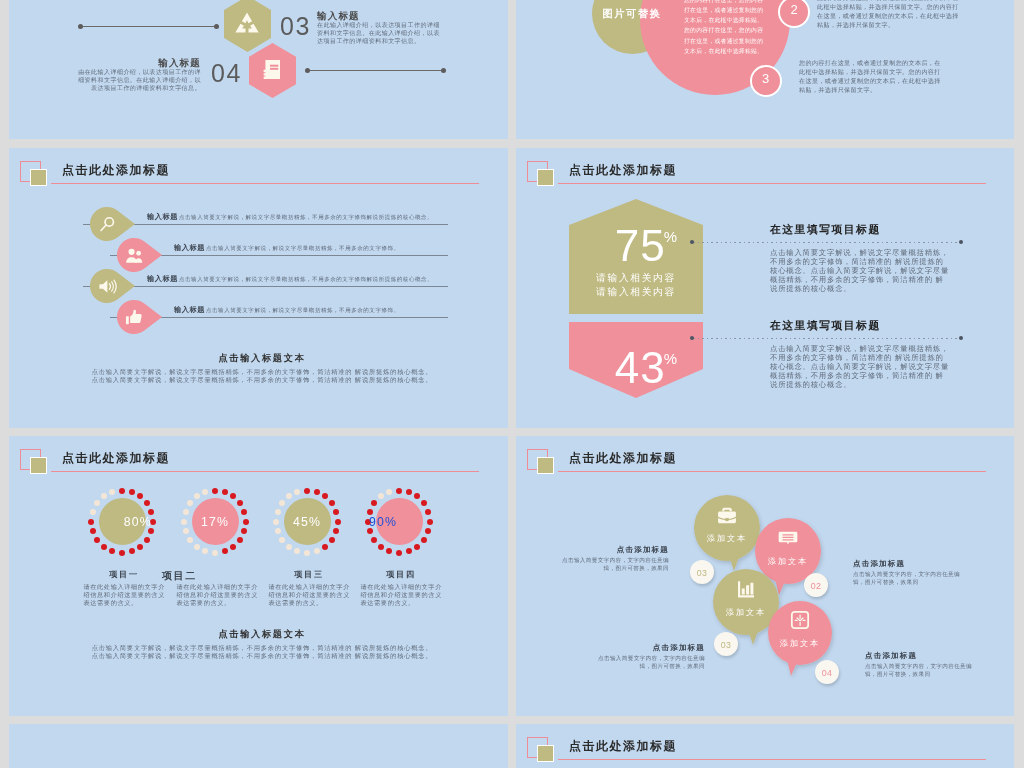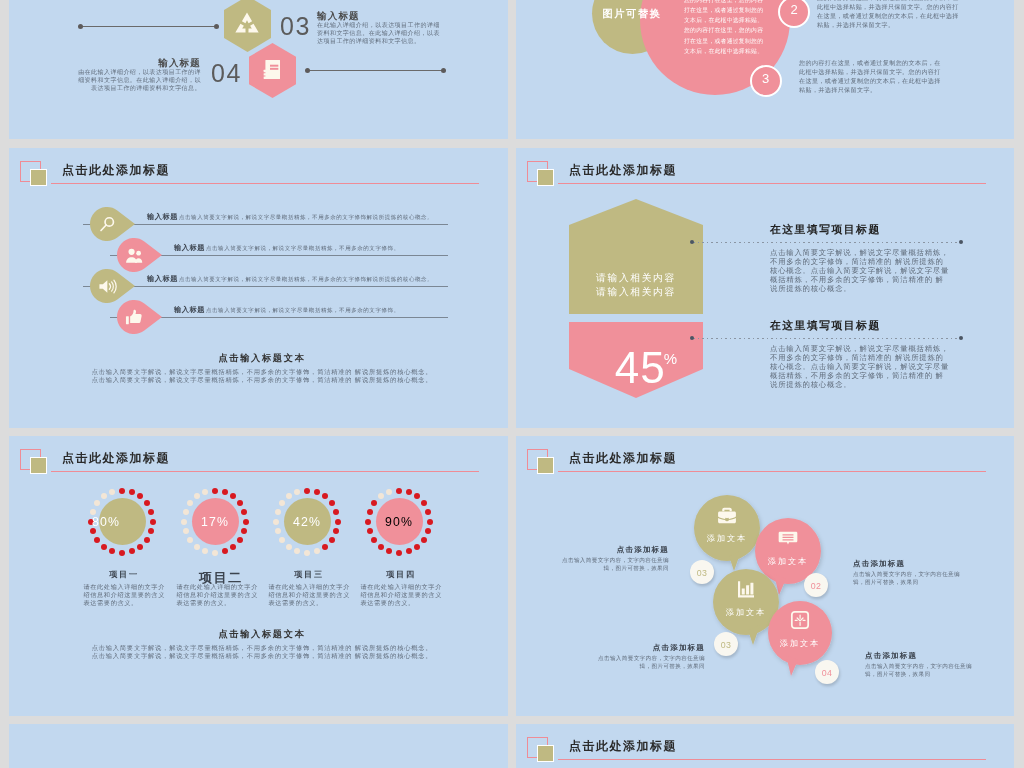--- a/index.html
+++ b/index.html
@@ -143,26 +143,27 @@
 点击输入简要文字解说，解说文字尽量概括精炼，不用多余的文字修饰，简洁精准的 解说所提炼的核心概念。</div>
 </div>
 <div class="slide s-col2 r1">
 <div class="abs" style="left:11px;top:13px;width:20.5px;height:20.5px;border:1.4px solid #ef8c96;"></div>
       <div class="abs" style="left:20.5px;top:20.5px;width:17px;height:17px;background:#bfb982;border:1.8px solid #fff;"></div>
       <div class="abs" style="left:53px;top:16px;font-size:12px;font-weight:bold;color:#2b2b2b;letter-spacing:1.5px;white-space:nowrap;line-height:1;">点击此处添加标题</div>
       <div class="abs" style="left:42px;top:35px;width:428px;height:1.2px;background:#ef8c96;"></div>
 <svg class="abs" style="left:53px;top:51px;" width="134" height="115" viewBox="0 0 134 115">
         <polygon points="67,0 134,26 134,115 0,115 0,26" fill="#bfb982"></polygon>
       </svg>
+<div class="abs" style="left:64px;top:76px;width:134px;text-align:center;line-height:1;"><span style="font-size:44px;color:#fff;letter-spacing:1px;font-weight:300;">75</span><span style="font-size:15px;color:#fff;position:relative;top:-19px;left:-2px;font-weight:300;">%</span></div>
 <div class="abs" style="left:53px;top:123px;width:134px;text-align:center;font-size:9.8px;color:#fff;line-height:1.4;letter-spacing:1.6px;white-space:pre-line;">请输入相关内容
 请输入相关内容</div>
 <svg class="abs" style="left:53px;top:174px;" width="134" height="76" viewBox="0 0 134 76">
         <polygon points="0,0 134,0 134,47 67,76 0,47" fill="#f0909a"></polygon>
       </svg>
-<div class="abs" style="left:64px;top:198px;width:134px;text-align:center;line-height:1;"><span style="font-size:44px;color:#fff;letter-spacing:1px;font-weight:300;">45</span><span style="font-size:15px;color:#fff;position:relative;top:-19px;left:-2px;font-weight:300;">%</span></div>
+<div class="abs" style="left:64px;top:198px;width:134px;text-align:center;line-height:1;"><span style="font-size:44px;color:#fff;letter-spacing:1px;font-weight:300;">43</span><span style="font-size:15px;color:#fff;position:relative;top:-19px;left:-2px;font-weight:300;">%</span></div>
 <div class="abs" style="left:254px;top:76px;font-size:10.8px;font-weight:bold;color:#232323;letter-spacing:1.5px;line-height:1;">在这里填写项目标题</div>
 <div class="abs" style="left:177px;top:94px;width:269px;height:1px;background:repeating-linear-gradient(to right,#8a95a3 0 1.6px,transparent 1.6px 4.6px);"></div>
 <div class="abs" style="left:174px;top:92px;width:4px;height:4px;border-radius:50%;background:#4b5563;"></div>
 <div class="abs" style="left:443px;top:92px;width:4px;height:4px;border-radius:50%;background:#4b5563;"></div>
 <div class="abs body-txt" style="left:254px;top:100px;width:181px;font-size:7.4px;line-height:1.23;letter-spacing:.75px;">点击输入简要文字解说，解说文字尽量概括精炼，不用多余的文字修饰，简洁精准的 解说所提炼的核心概念。点击输入简要文字解说，解说文字尽量概括精炼，不用多余的文字修饰，简洁精准的 解说所提炼的核心概念。</div>
 <div class="abs" style="left:254px;top:172px;font-size:10.8px;font-weight:bold;color:#232323;letter-spacing:1.5px;line-height:1;">在这里填写项目标题</div>
 <div class="abs" style="left:177px;top:190px;width:269px;height:1px;background:repeating-linear-gradient(to right,#8a95a3 0 1.6px,transparent 1.6px 4.6px);"></div>
 <div class="abs" style="left:174px;top:188px;width:4px;height:4px;border-radius:50%;background:#4b5563;"></div>
 <div class="abs" style="left:443px;top:188px;width:4px;height:4px;border-radius:50%;background:#4b5563;"></div>
 <div class="abs body-txt" style="left:254px;top:196px;width:181px;font-size:7.4px;line-height:1.23;letter-spacing:.75px;">点击输入简要文字解说，解说文字尽量概括精炼，不用多余的文字修饰，简洁精准的 解说所提炼的核心概念。点击输入简要文字解说，解说文字尽量概括精炼，不用多余的文字修饰，简洁精准的 解说所提炼的核心概念。</div>
@@ -186,21 +187,21 @@
       <div class="abs" style="left:110.00px;top:113.50px;width:6.0px;height:6.0px;border-radius:50%;background:#d81920;"></div>
       <div class="abs" style="left:100.42px;top:111.98px;width:6.0px;height:6.0px;border-radius:50%;background:#d81920;"></div>
       <div class="abs" style="left:91.78px;top:107.58px;width:6.0px;height:6.0px;border-radius:50%;background:#d81920;"></div>
       <div class="abs" style="left:84.92px;top:100.72px;width:6.0px;height:6.0px;border-radius:50%;background:#d81920;"></div>
       <div class="abs" style="left:80.52px;top:92.08px;width:6.0px;height:6.0px;border-radius:50%;background:#d81920;"></div>
       <div class="abs" style="left:79.00px;top:82.50px;width:6.0px;height:6.0px;border-radius:50%;background:#d81920;"></div>
       <div class="abs" style="left:80.52px;top:72.92px;width:6.0px;height:6.0px;border-radius:50%;background:#f3e6d6;"></div>
       <div class="abs" style="left:84.92px;top:64.28px;width:6.0px;height:6.0px;border-radius:50%;background:#f3e6d6;"></div>
       <div class="abs" style="left:91.78px;top:57.42px;width:6.0px;height:6.0px;border-radius:50%;background:#f3e6d6;"></div>
       <div class="abs" style="left:100.42px;top:53.02px;width:6.0px;height:6.0px;border-radius:50%;background:#f3e6d6;"></div>
-<div class="abs" style="left:83px;top:79.5px;width:60px;text-align:left;font-size:12.3px;color:#fff;line-height:1;letter-spacing:1.2px;">80%</div>
+<div class="abs" style="left:83px;top:79.5px;width:60px;text-align:right;font-size:12.3px;color:#fff;line-height:1;letter-spacing:1.2px;">80%</div>
 <div class="abs" style="left:70px;top:134.5px;width:90px;text-align:center;font-size:8.2px;font-weight:bold;color:#3c444f;letter-spacing:1.6px;line-height:1;">项目一</div>
 <div class="abs body-txt" style="left:74.5px;top:146.5px;width:83px;font-size:6.2px;line-height:1.33;letter-spacing:.6px;">请在此处输入详细的文字介绍信息和介绍这里要的含义表达需要的含义。</div>
 <div class="abs" style="left:182.5px;top:62.0px;width:47px;height:47px;border-radius:50%;background:#f0909a;"></div>
 <div class="abs" style="left:203.00px;top:51.50px;width:6.0px;height:6.0px;border-radius:50%;background:#d81920;"></div>
       <div class="abs" style="left:212.58px;top:53.02px;width:6.0px;height:6.0px;border-radius:50%;background:#d81920;"></div>
       <div class="abs" style="left:221.22px;top:57.42px;width:6.0px;height:6.0px;border-radius:50%;background:#d81920;"></div>
       <div class="abs" style="left:228.08px;top:64.28px;width:6.0px;height:6.0px;border-radius:50%;background:#d81920;"></div>
       <div class="abs" style="left:232.48px;top:72.92px;width:6.0px;height:6.0px;border-radius:50%;background:#d81920;"></div>
       <div class="abs" style="left:234.00px;top:82.50px;width:6.0px;height:6.0px;border-radius:50%;background:#d81920;"></div>
       <div class="abs" style="left:232.48px;top:92.08px;width:6.0px;height:6.0px;border-radius:50%;background:#d81920;"></div>
@@ -211,21 +212,21 @@
       <div class="abs" style="left:193.42px;top:111.98px;width:6.0px;height:6.0px;border-radius:50%;background:#f3e6d6;"></div>
       <div class="abs" style="left:184.78px;top:107.58px;width:6.0px;height:6.0px;border-radius:50%;background:#f3e6d6;"></div>
       <div class="abs" style="left:177.92px;top:100.72px;width:6.0px;height:6.0px;border-radius:50%;background:#f3e6d6;"></div>
       <div class="abs" style="left:173.52px;top:92.08px;width:6.0px;height:6.0px;border-radius:50%;background:#f3e6d6;"></div>
       <div class="abs" style="left:172.00px;top:82.50px;width:6.0px;height:6.0px;border-radius:50%;background:#f3e6d6;"></div>
       <div class="abs" style="left:173.52px;top:72.92px;width:6.0px;height:6.0px;border-radius:50%;background:#f3e6d6;"></div>
       <div class="abs" style="left:177.92px;top:64.28px;width:6.0px;height:6.0px;border-radius:50%;background:#f3e6d6;"></div>
       <div class="abs" style="left:184.78px;top:57.42px;width:6.0px;height:6.0px;border-radius:50%;background:#f3e6d6;"></div>
       <div class="abs" style="left:193.42px;top:53.02px;width:6.0px;height:6.0px;border-radius:50%;background:#f3e6d6;"></div>
 <div class="abs" style="left:176px;top:79.5px;width:60px;text-align:center;font-size:12.3px;color:#fff;line-height:1;letter-spacing:1.2px;">17%</div>
-<div class="abs" style="left:167px;top:134.5px;width:90px;text-align:center;font-size:13px;font-weight:bold;color:#3c444f;letter-spacing:1.6px;line-height:1;">项目二</div>
+<div class="abs" style="left:153px;top:134.5px;width:90px;font-size:10px;font-weight:bold;color:#3c444f;letter-spacing:1.6px;line-height:1;">项目二</div>
 <div class="abs body-txt" style="left:167.5px;top:146.5px;width:83px;font-size:6.2px;line-height:1.33;letter-spacing:.6px;">请在此处输入详细的文字介绍信息和介绍这里要的含义表达需要的含义。</div>
 <div class="abs" style="left:274.5px;top:62.0px;width:47px;height:47px;border-radius:50%;background:#bfb982;"></div>
 <div class="abs" style="left:295.00px;top:51.50px;width:6.0px;height:6.0px;border-radius:50%;background:#d81920;"></div>
       <div class="abs" style="left:304.58px;top:53.02px;width:6.0px;height:6.0px;border-radius:50%;background:#d81920;"></div>
       <div class="abs" style="left:313.22px;top:57.42px;width:6.0px;height:6.0px;border-radius:50%;background:#d81920;"></div>
       <div class="abs" style="left:320.08px;top:64.28px;width:6.0px;height:6.0px;border-radius:50%;background:#d81920;"></div>
       <div class="abs" style="left:324.48px;top:72.92px;width:6.0px;height:6.0px;border-radius:50%;background:#d81920;"></div>
       <div class="abs" style="left:326.00px;top:82.50px;width:6.0px;height:6.0px;border-radius:50%;background:#d81920;"></div>
       <div class="abs" style="left:324.48px;top:92.08px;width:6.0px;height:6.0px;border-radius:50%;background:#d81920;"></div>
       <div class="abs" style="left:320.08px;top:100.72px;width:6.0px;height:6.0px;border-radius:50%;background:#d81920;"></div>
@@ -234,21 +235,21 @@
       <div class="abs" style="left:295.00px;top:113.50px;width:6.0px;height:6.0px;border-radius:50%;background:#f3e6d6;"></div>
       <div class="abs" style="left:285.42px;top:111.98px;width:6.0px;height:6.0px;border-radius:50%;background:#f3e6d6;"></div>
       <div class="abs" style="left:276.78px;top:107.58px;width:6.0px;height:6.0px;border-radius:50%;background:#f3e6d6;"></div>
       <div class="abs" style="left:269.92px;top:100.72px;width:6.0px;height:6.0px;border-radius:50%;background:#f3e6d6;"></div>
       <div class="abs" style="left:265.52px;top:92.08px;width:6.0px;height:6.0px;border-radius:50%;background:#f3e6d6;"></div>
       <div class="abs" style="left:264.00px;top:82.50px;width:6.0px;height:6.0px;border-radius:50%;background:#f3e6d6;"></div>
       <div class="abs" style="left:265.52px;top:72.92px;width:6.0px;height:6.0px;border-radius:50%;background:#f3e6d6;"></div>
       <div class="abs" style="left:269.92px;top:64.28px;width:6.0px;height:6.0px;border-radius:50%;background:#f3e6d6;"></div>
       <div class="abs" style="left:276.78px;top:57.42px;width:6.0px;height:6.0px;border-radius:50%;background:#f3e6d6;"></div>
       <div class="abs" style="left:285.42px;top:53.02px;width:6.0px;height:6.0px;border-radius:50%;background:#f3e6d6;"></div>
-<div class="abs" style="left:268px;top:79.5px;width:60px;text-align:center;font-size:12.3px;color:#fff;line-height:1;letter-spacing:1.2px;">42%</div>
+<div class="abs" style="left:268px;top:79.5px;width:60px;text-align:center;font-size:12.3px;color:#fff;line-height:1;letter-spacing:1.2px;">45%</div>
 <div class="abs" style="left:255px;top:134.5px;width:90px;text-align:center;font-size:8.2px;font-weight:bold;color:#3c444f;letter-spacing:1.6px;line-height:1;">项目三</div>
 <div class="abs body-txt" style="left:259.5px;top:146.5px;width:83px;font-size:6.2px;line-height:1.33;letter-spacing:.6px;">请在此处输入详细的文字介绍信息和介绍这里要的含义表达需要的含义。</div>
 <div class="abs" style="left:366.5px;top:62.0px;width:47px;height:47px;border-radius:50%;background:#f0909a;"></div>
 <div class="abs" style="left:387.00px;top:51.50px;width:6.0px;height:6.0px;border-radius:50%;background:#d81920;"></div>
       <div class="abs" style="left:396.58px;top:53.02px;width:6.0px;height:6.0px;border-radius:50%;background:#d81920;"></div>
       <div class="abs" style="left:405.22px;top:57.42px;width:6.0px;height:6.0px;border-radius:50%;background:#d81920;"></div>
       <div class="abs" style="left:412.08px;top:64.28px;width:6.0px;height:6.0px;border-radius:50%;background:#d81920;"></div>
       <div class="abs" style="left:416.48px;top:72.92px;width:6.0px;height:6.0px;border-radius:50%;background:#d81920;"></div>
       <div class="abs" style="left:418.00px;top:82.50px;width:6.0px;height:6.0px;border-radius:50%;background:#d81920;"></div>
       <div class="abs" style="left:416.48px;top:92.08px;width:6.0px;height:6.0px;border-radius:50%;background:#d81920;"></div>
@@ -258,21 +259,21 @@
       <div class="abs" style="left:387.00px;top:113.50px;width:6.0px;height:6.0px;border-radius:50%;background:#d81920;"></div>
       <div class="abs" style="left:377.42px;top:111.98px;width:6.0px;height:6.0px;border-radius:50%;background:#d81920;"></div>
       <div class="abs" style="left:368.78px;top:107.58px;width:6.0px;height:6.0px;border-radius:50%;background:#d81920;"></div>
       <div class="abs" style="left:361.92px;top:100.72px;width:6.0px;height:6.0px;border-radius:50%;background:#d81920;"></div>
       <div class="abs" style="left:357.52px;top:92.08px;width:6.0px;height:6.0px;border-radius:50%;background:#d81920;"></div>
       <div class="abs" style="left:356.00px;top:82.50px;width:6.0px;height:6.0px;border-radius:50%;background:#d81920;"></div>
       <div class="abs" style="left:357.52px;top:72.92px;width:6.0px;height:6.0px;border-radius:50%;background:#d81920;"></div>
       <div class="abs" style="left:361.92px;top:64.28px;width:6.0px;height:6.0px;border-radius:50%;background:#d81920;"></div>
       <div class="abs" style="left:368.78px;top:57.42px;width:6.0px;height:6.0px;border-radius:50%;background:#f3e6d6;"></div>
       <div class="abs" style="left:377.42px;top:53.02px;width:6.0px;height:6.0px;border-radius:50%;background:#f3e6d6;"></div>
-<div class="abs" style="left:360px;top:79.5px;width:60px;text-align:center;font-size:12.3px;color:#000000;line-height:1;letter-spacing:1.2px;">90%</div>
+<div class="abs" style="left:360px;top:79.5px;width:60px;font-size:12.3px;color:#1d4ed8;line-height:1;letter-spacing:1.2px;">90%</div>
 <div class="abs" style="left:347px;top:134.5px;width:90px;text-align:center;font-size:8.2px;font-weight:bold;color:#3c444f;letter-spacing:1.6px;line-height:1;">项目四</div>
 <div class="abs body-txt" style="left:351.5px;top:146.5px;width:83px;font-size:6.2px;line-height:1.33;letter-spacing:.6px;">请在此处输入详细的文字介绍信息和介绍这里要的含义表达需要的含义。</div>
 <div class="abs" style="left:18px;top:194px;width:470px;text-align:center;font-size:9.2px;font-weight:bold;color:#333;letter-spacing:1.7px;line-height:1;">点击输入标题文本</div>
 <div class="abs body-txt" style="left:18px;top:208px;width:470px;text-align:center;font-size:6.3px;line-height:1.33;letter-spacing:.75px;white-space:pre-line;">点击输入简要文字解说，解说文字尽量概括精炼，不用多余的文字修饰，简洁精准的 解说所提炼的核心概念。
 点击输入简要文字解说，解说文字尽量概括精炼，不用多余的文字修饰，简洁精准的 解说所提炼的核心概念。</div>
 </div>
 <div class="slide s-col2 r2">
 <div class="abs" style="left:11px;top:13px;width:20.5px;height:20.5px;border:1.4px solid #ef8c96;"></div>
       <div class="abs" style="left:20.5px;top:20.5px;width:17px;height:17px;background:#bfb982;border:1.8px solid #fff;"></div>
       <div class="abs" style="left:53px;top:16px;font-size:12px;font-weight:bold;color:#2b2b2b;letter-spacing:1.5px;white-space:nowrap;line-height:1;">点击此处添加标题</div>

